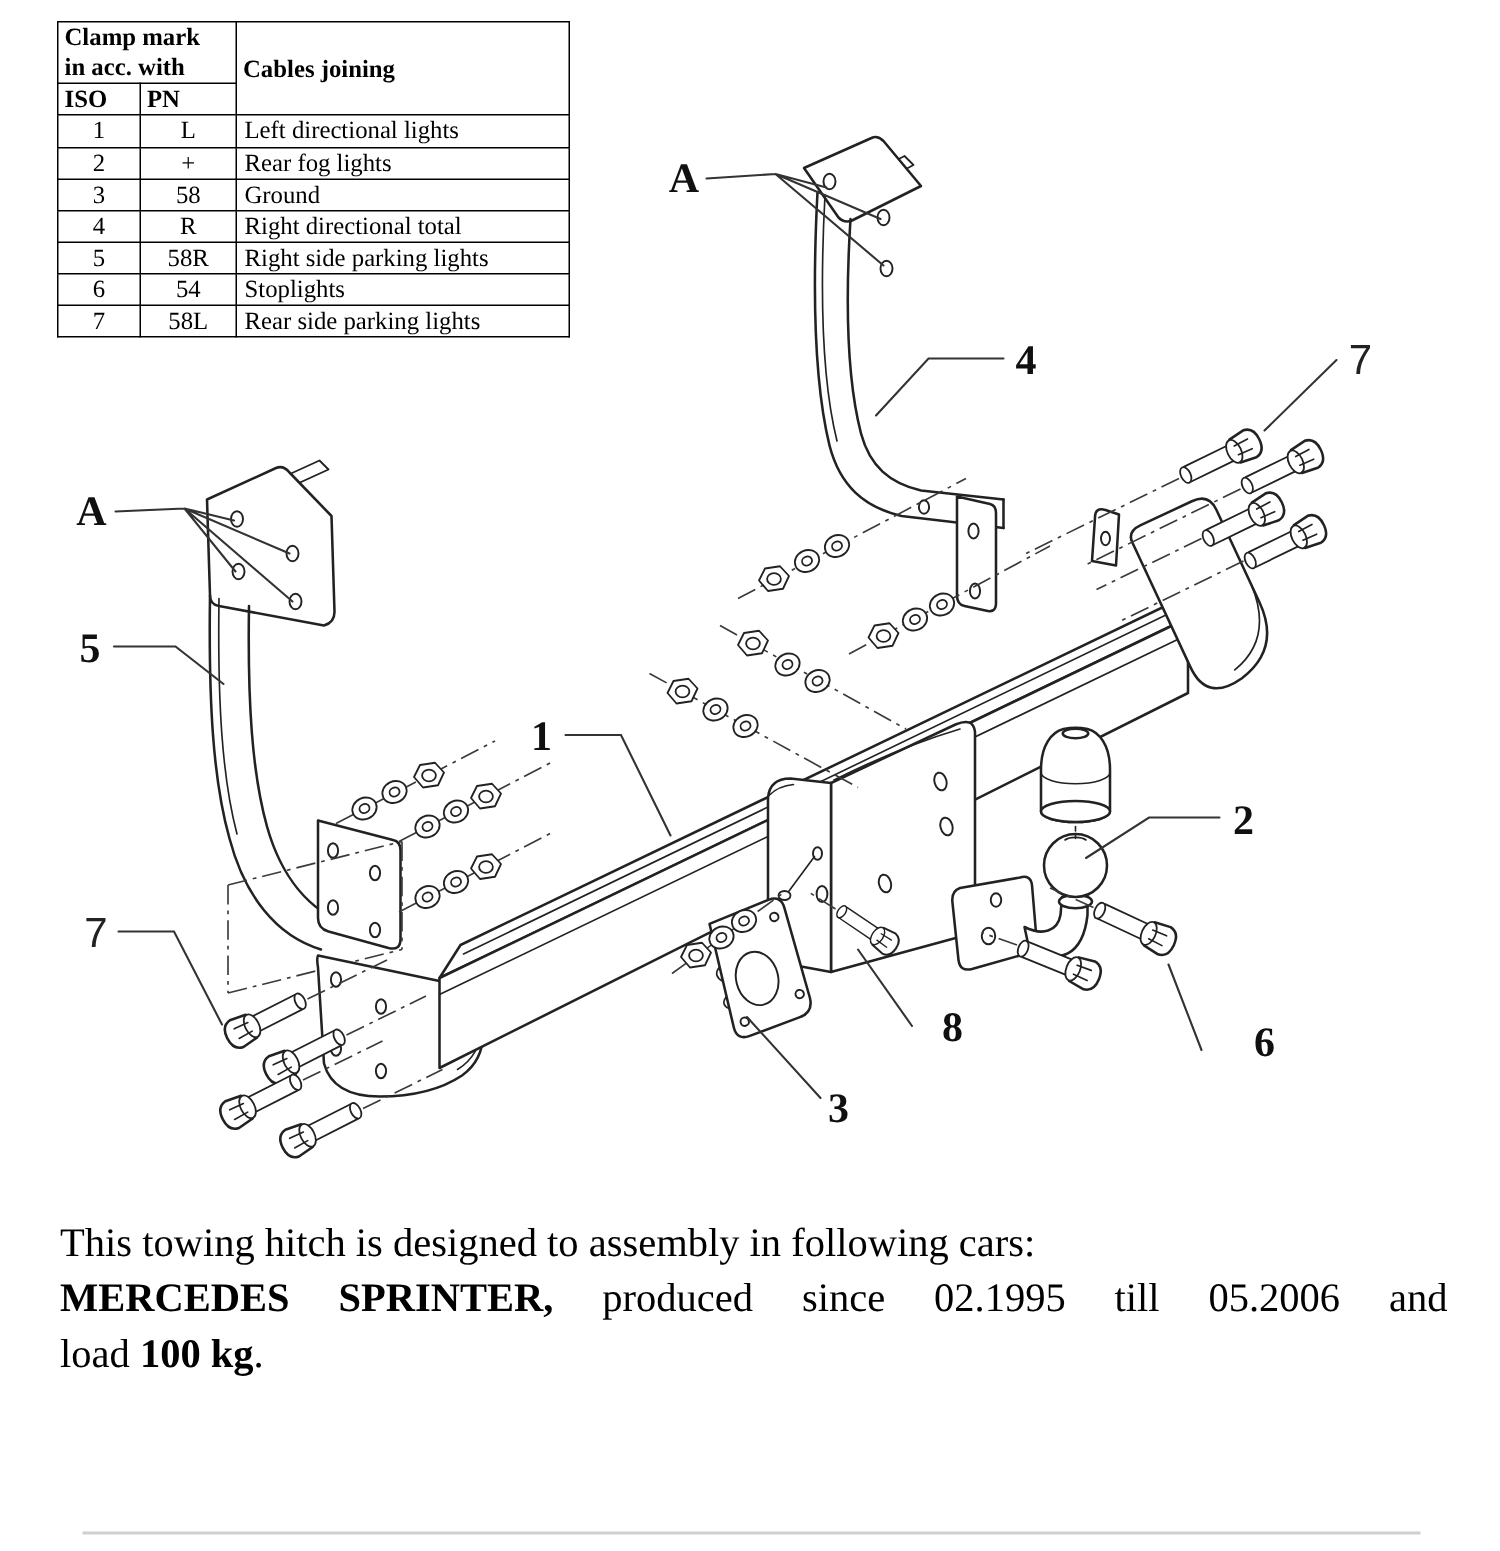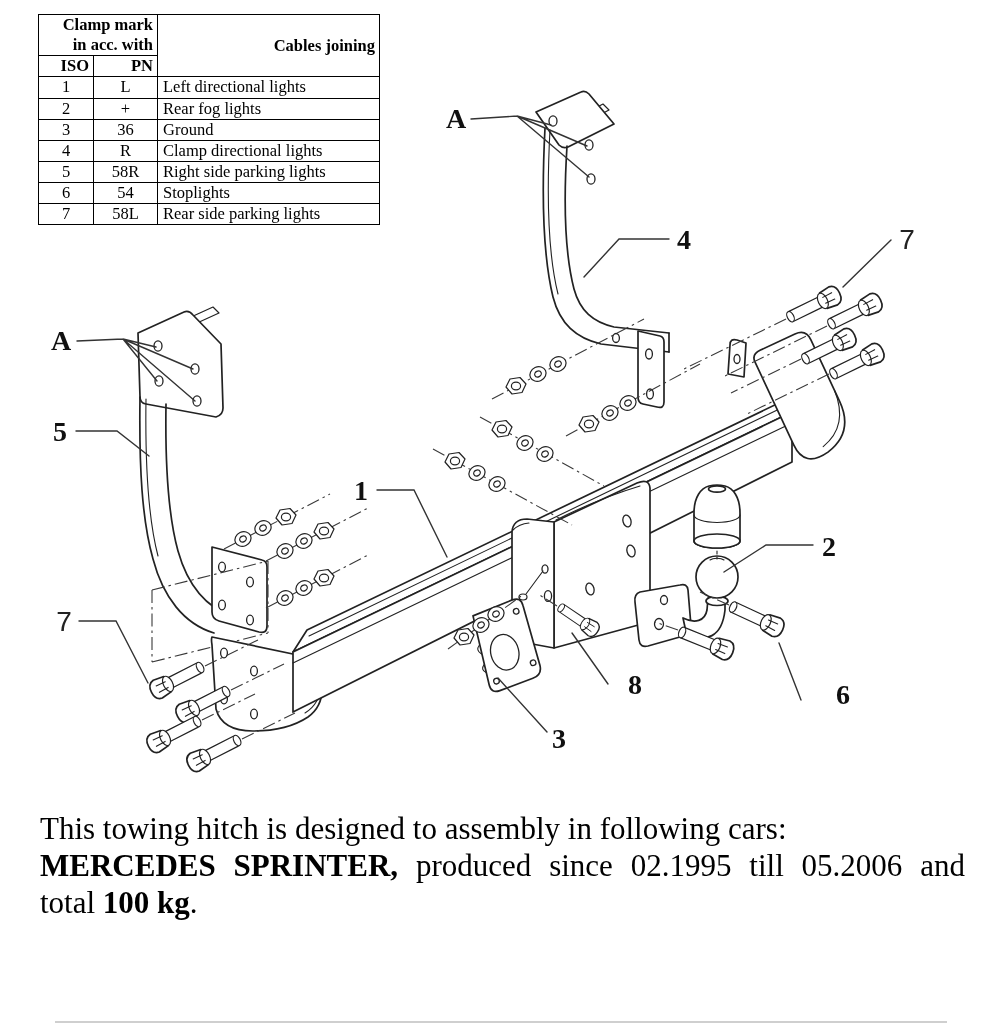--- a/index.html
+++ b/index.html
@@ -2,38 +2,38 @@
 <html><head>
 <meta charset="utf-8">
 <style>
   html,body{margin:0;padding:0;background:#fff;}
   #page{position:relative;width:1000px;height:1034px;background:#fff;overflow:hidden;
         font-family:"Liberation Serif",serif;color:#111;}
   
   #wiring{position:absolute;left:38px;top:14px;border-collapse:collapse;
           font-family:"Liberation Serif",serif;font-size:16.5px;color:#000;}
   #wiring th,#wiring td{border:1.6px solid #000;padding:0 4px;line-height:1.22;}
-  #wiring th{font-weight:bold;text-align:right;}
+  #wiring th{font-weight:bold;text-align:left;}
   #wiring td.c{text-align:center;width:46px;}
   #wiring td.p{text-align:center;width:55px;}
   #wiring td.t{text-align:left;width:212px;padding-left:5px;}
   #wiring .hdr2{font-weight:bold;}
   
   #diag{position:absolute;left:0;top:0;}
   .ln{fill:none;stroke:#222;stroke-width:1.7;stroke-linejoin:round;stroke-linecap:round;}
   .thin{stroke-width:1.1;}
   .fw{fill:#fff;stroke:#222;stroke-width:1.7;stroke-linejoin:round;}
   .fwt{fill:#fff;stroke:#222;stroke-width:1.2;stroke-linejoin:round;}
   .hole{fill:#fff;stroke:#222;stroke-width:1.3;}
   .dd{fill:none;stroke:#3a3a3a;stroke-width:1.1;stroke-dasharray:13 4 2.5 4;}
   .lead{fill:none;stroke:#333;stroke-width:1.4;stroke-linecap:round;}
   .lbl{font-family:"Liberation Serif",serif;font-weight:bold;font-size:28px;fill:#101010;text-anchor:middle;}
   .lbl7{font-family:"Liberation Sans",sans-serif;font-weight:400;font-size:28px;fill:#222;text-anchor:middle;}
   
-  #footer{position:absolute;left:40px;top:810px;width:925px;font-size:31px;line-height:37px;color:#000;}
+  #footer{position:absolute;left:40px;top:810px;width:925px;font-size:27px;line-height:37px;color:#000;}
   #footer .just{text-align:justify;text-align-last:justify;}
   #btmline{position:absolute;left:55px;top:1021px;width:892px;height:2px;background:#cfcfcf;}
 </style>
 </head>
 <body>
 
 <div id="page">
 
   <table id="wiring">
     <tbody>
@@ -53,27 +53,27 @@
           <td class="p">L</td>
           <td class="t">Left directional lights</td>
         </tr>
     <tr>
           <td class="c">2</td>
           <td class="p">+</td>
           <td class="t">Rear fog lights</td>
         </tr>
     <tr>
           <td class="c">3</td>
-          <td class="p">36</td>
+          <td class="p">58</td>
           <td class="t">Ground</td>
         </tr>
     <tr>
           <td class="c">4</td>
           <td class="p">R</td>
-          <td class="t">Clamp directional lights</td>
+          <td class="t">Right directional total</td>
         </tr>
     <tr>
           <td class="c">5</td>
           <td class="p">58R</td>
           <td class="t">Right side parking lights</td>
         </tr>
     <tr>
           <td class="c">6</td>
           <td class="p">54</td>
           <td class="t">Stoplights</td>
@@ -273,17 +273,17 @@
     <text class="lbl" x="829" y="556">2</text>
     <text class="lbl7" x="64" y="631">7</text>
     <text class="lbl" x="635" y="694">8</text>
     <text class="lbl" x="843" y="704">6</text>
     <text class="lbl" x="559" y="748">3</text>
   </svg>
 
   <div id="footer">
     <div><span>This towing hitch is designed to assembly in following cars:</span></div>
     <div class="just"><b>MERCEDES SPRINTER,</b><span> produced since 02.1995 till 05.2006 and</span></div>
-    <div><span>total </span><b>100 kg</b><span>.</span></div>
+    <div><span>load </span><b>100 kg</b><span>.</span></div>
   </div>
 
   <div id="btmline"></div>
 </div>
 
 </body></html>

